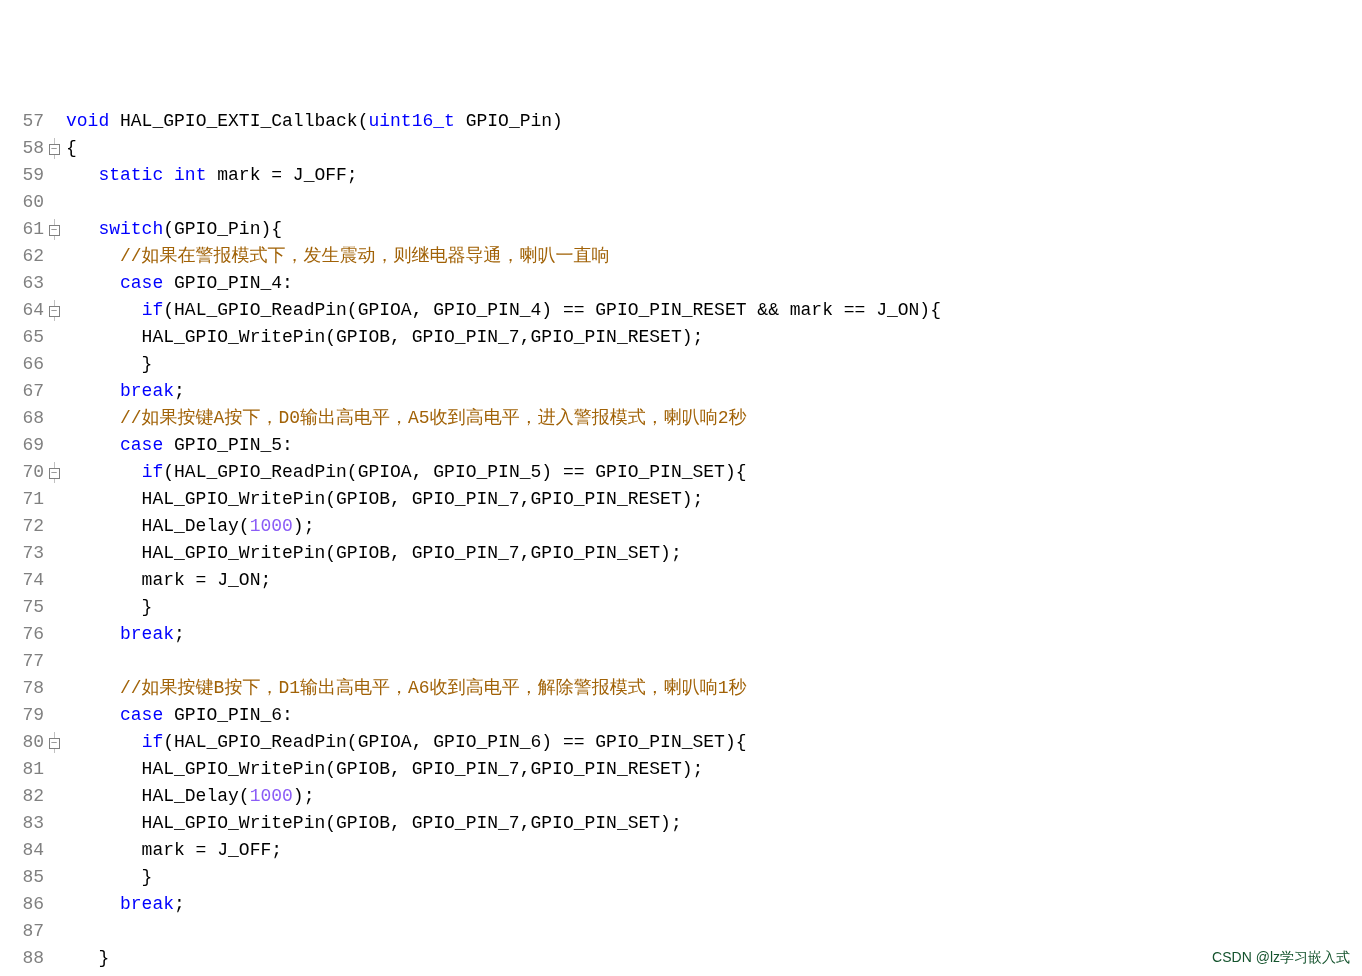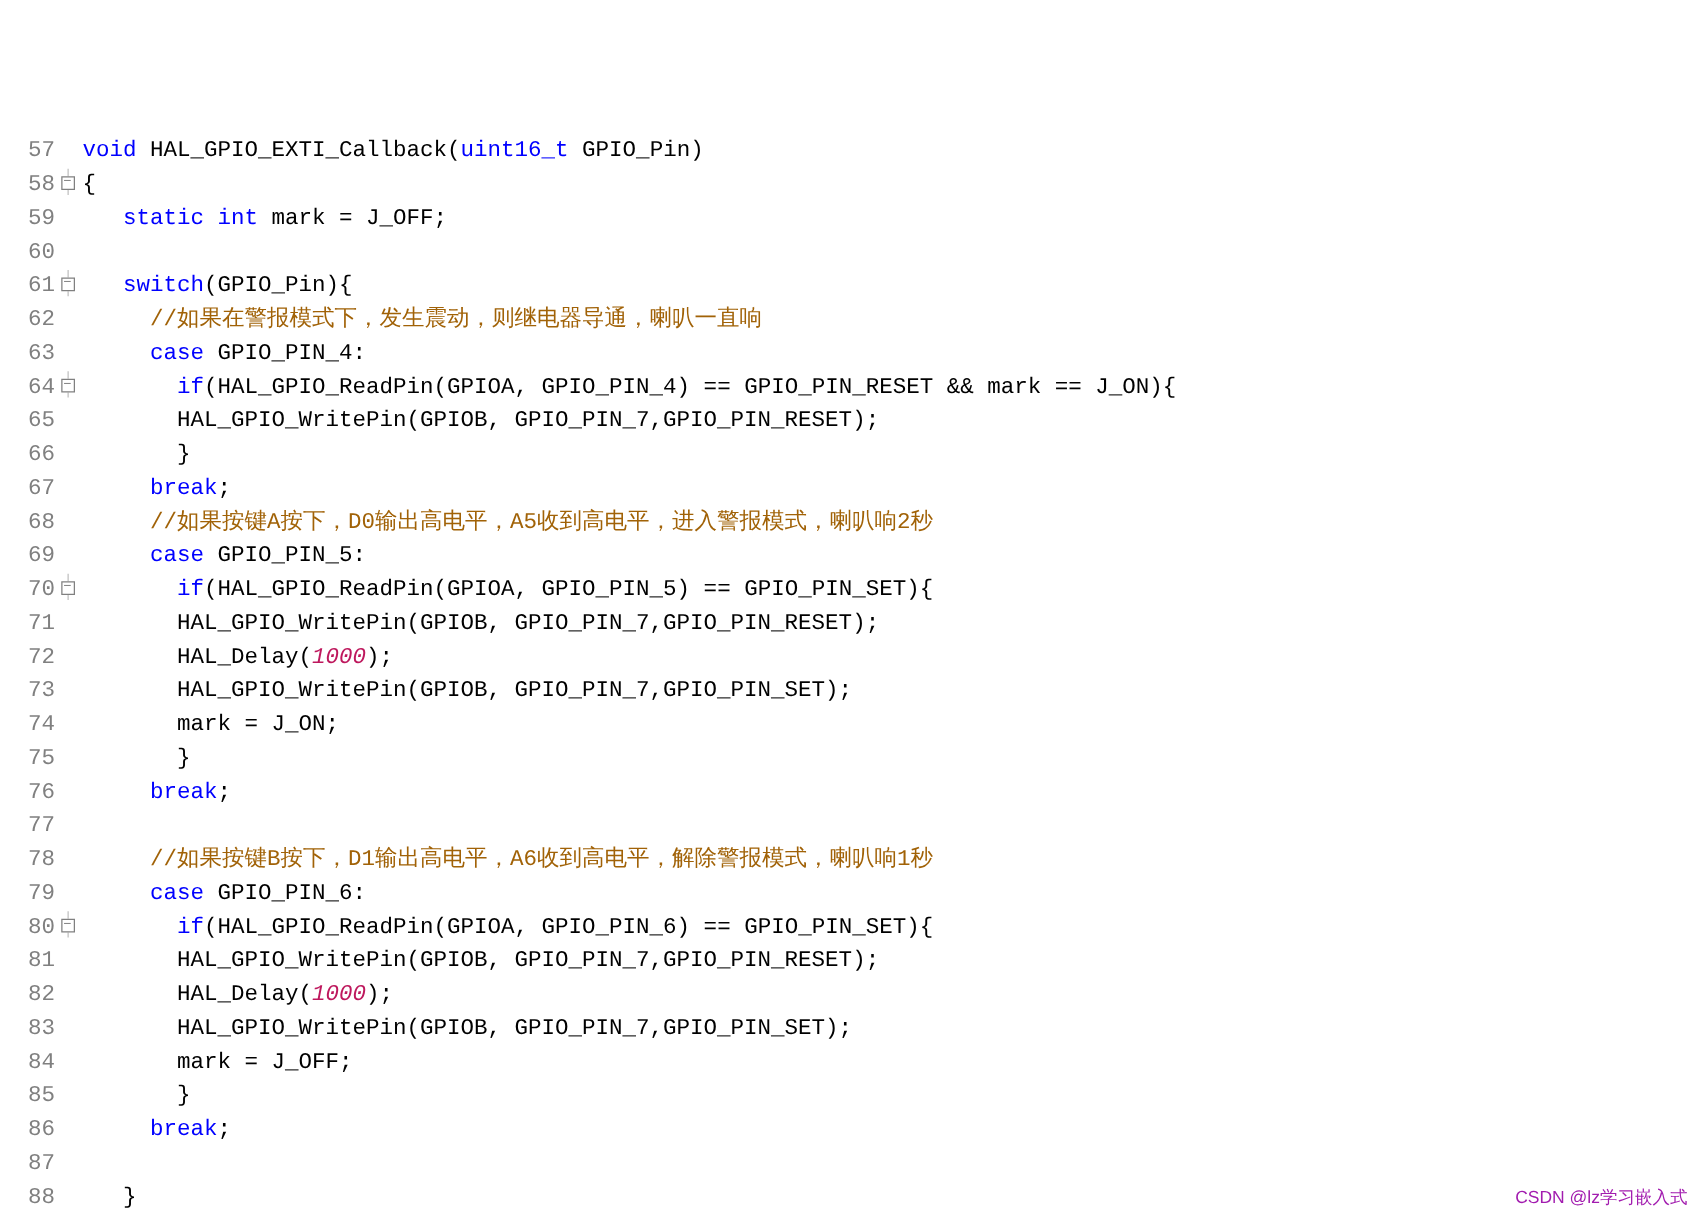--- a/index.html
+++ b/index.html
@@ -11,21 +11,21 @@
       white-space: pre;
       overflow: hidden;
     }
     .editor {
       display: flex;
       flex-direction: column;
     }
     .line {
       display: flex;
       height: 27px;
-      align-items: flex-start;
+      align-items: center;
     }
     .gutter {
       width: 46px;
       text-align: right;
       color: #808080;
       padding-right: 2px;
       user-select: none;
       flex-shrink: 0;
     }
     .fold {
@@ -56,26 +56,26 @@
       line-height: 1;
       background: #fff;
       position: relative;
       z-index: 1;
     }
     .code {
       padding-left: 4px;
     }
     .kw { color: #0000ff; }
     .comment { color: #a16207; }
-    .num { color: #be185d; font-style: italic; }
+    .num { color: #8b5cf6; }
     .watermark {
       position: fixed;
       bottom: 8px;
       right: 12px;
-      color: #a21caf;
+      color: #14532d;
       font-size: 14px;
       font-family: sans-serif;
     }
   </style>
 </head>
 <body>
 
 
 
 <div class="editor" id="editor"><div class="line"><div class="gutter">57</div><div class="fold"></div><div class="code"><span class="kw">void</span><span> HAL_GPIO_EXTI_Callback(</span><span class="kw">uint16_t</span><span> GPIO_Pin)</span></div></div><div class="line"><div class="gutter">58</div><div class="fold"><div class="fold-line"></div><span class="fold-box">−</span></div><div class="code"><span>{</span></div></div><div class="line"><div class="gutter">59</div><div class="fold"><div class="fold-line"></div></div><div class="code"><span>   </span><span class="kw">static</span><span> </span><span class="kw">int</span><span> mark = J_OFF;</span></div></div><div class="line"><div class="gutter">60</div><div class="fold"><div class="fold-line"></div></div><div class="code"><span></span></div></div><div class="line"><div class="gutter">61</div><div class="fold"><div class="fold-line"></div><span class="fold-box">−</span></div><div class="code"><span>   </span><span class="kw">switch</span><span>(GPIO_Pin){</span></div></div><div class="line"><div class="gutter">62</div><div class="fold"><div class="fold-line"></div></div><div class="code"><span>     </span><span class="comment">//如果在警报模式下，发生震动，则继电器导通，喇叭一直响</span></div></div><div class="line"><div class="gutter">63</div><div class="fold"><div class="fold-line"></div></div><div class="code"><span>     </span><span class="kw">case</span><span> GPIO_PIN_4:</span></div></div><div class="line"><div class="gutter">64</div><div class="fold"><div class="fold-line"></div><span class="fold-box">−</span></div><div class="code"><span>       </span><span class="kw">if</span><span>(HAL_GPIO_ReadPin(GPIOA, GPIO_PIN_4) == GPIO_PIN_RESET &amp;&amp; mark == J_ON){</span></div></div><div class="line"><div class="gutter">65</div><div class="fold"><div class="fold-line"></div></div><div class="code"><span>       HAL_GPIO_WritePin(GPIOB, GPIO_PIN_7,GPIO_PIN_RESET);</span></div></div><div class="line"><div class="gutter">66</div><div class="fold"><div class="fold-line"></div><span></span></div><div class="code"><span>       }</span></div></div><div class="line"><div class="gutter">67</div><div class="fold"><div class="fold-line"></div></div><div class="code"><span>     </span><span class="kw">break</span><span>;</span></div></div><div class="line"><div class="gutter">68</div><div class="fold"><div class="fold-line"></div></div><div class="code"><span>     </span><span class="comment">//如果按键A按下，D0输出高电平，A5收到高电平，进入警报模式，喇叭响2秒</span></div></div><div class="line"><div class="gutter">69</div><div class="fold"><div class="fold-line"></div></div><div class="code"><span>     </span><span class="kw">case</span><span> GPIO_PIN_5:</span></div></div><div class="line"><div class="gutter">70</div><div class="fold"><div class="fold-line"></div><span class="fold-box">−</span></div><div class="code"><span>       </span><span class="kw">if</span><span>(HAL_GPIO_ReadPin(GPIOA, GPIO_PIN_5) == GPIO_PIN_SET){</span></div></div><div class="line"><div class="gutter">71</div><div class="fold"><div class="fold-line"></div></div><div class="code"><span>       HAL_GPIO_WritePin(GPIOB, GPIO_PIN_7,GPIO_PIN_RESET);</span></div></div><div class="line"><div class="gutter">72</div><div class="fold"><div class="fold-line"></div></div><div class="code"><span>       HAL_Delay(</span><span class="num">1000</span><span>);</span></div></div><div class="line"><div class="gutter">73</div><div class="fold"><div class="fold-line"></div></div><div class="code"><span>       HAL_GPIO_WritePin(GPIOB, GPIO_PIN_7,GPIO_PIN_SET);</span></div></div><div class="line"><div class="gutter">74</div><div class="fold"><div class="fold-line"></div></div><div class="code"><span>       mark = J_ON;</span></div></div><div class="line"><div class="gutter">75</div><div class="fold"><div class="fold-line"></div><span></span></div><div class="code"><span>       }</span></div></div><div class="line"><div class="gutter">76</div><div class="fold"><div class="fold-line"></div></div><div class="code"><span>     </span><span class="kw">break</span><span>;</span></div></div><div class="line"><div class="gutter">77</div><div class="fold"><div class="fold-line"></div></div><div class="code"><span></span></div></div><div class="line"><div class="gutter">78</div><div class="fold"><div class="fold-line"></div></div><div class="code"><span>     </span><span class="comment">//如果按键B按下，D1输出高电平，A6收到高电平，解除警报模式，喇叭响1秒</span></div></div><div class="line"><div class="gutter">79</div><div class="fold"><div class="fold-line"></div></div><div class="code"><span>     </span><span class="kw">case</span><span> GPIO_PIN_6:</span></div></div><div class="line"><div class="gutter">80</div><div class="fold"><div class="fold-line"></div><span class="fold-box">−</span></div><div class="code"><span>       </span><span class="kw">if</span><span>(HAL_GPIO_ReadPin(GPIOA, GPIO_PIN_6) == GPIO_PIN_SET){</span></div></div><div class="line"><div class="gutter">81</div><div class="fold"><div class="fold-line"></div></div><div class="code"><span>       HAL_GPIO_WritePin(GPIOB, GPIO_PIN_7,GPIO_PIN_RESET);</span></div></div><div class="line"><div class="gutter">82</div><div class="fold"><div class="fold-line"></div></div><div class="code"><span>       HAL_Delay(</span><span class="num">1000</span><span>);</span></div></div><div class="line"><div class="gutter">83</div><div class="fold"><div class="fold-line"></div></div><div class="code"><span>       HAL_GPIO_WritePin(GPIOB, GPIO_PIN_7,GPIO_PIN_SET);</span></div></div><div class="line"><div class="gutter">84</div><div class="fold"><div class="fold-line"></div></div><div class="code"><span>       mark = J_OFF;</span></div></div><div class="line"><div class="gutter">85</div><div class="fold"><div class="fold-line"></div><span></span></div><div class="code"><span>       }</span></div></div><div class="line"><div class="gutter">86</div><div class="fold"><div class="fold-line"></div></div><div class="code"><span>     </span><span class="kw">break</span><span>;</span></div></div><div class="line"><div class="gutter">87</div><div class="fold"><div class="fold-line"></div></div><div class="code"><span></span></div></div><div class="line"><div class="gutter">88</div><div class="fold"><div class="fold-line"></div><span></span></div><div class="code"><span>   }</span></div></div><div class="line"><div class="gutter">89</div><div class="fold"><div class="fold-line"></div></div><div class="code"><span></span></div></div></div>

